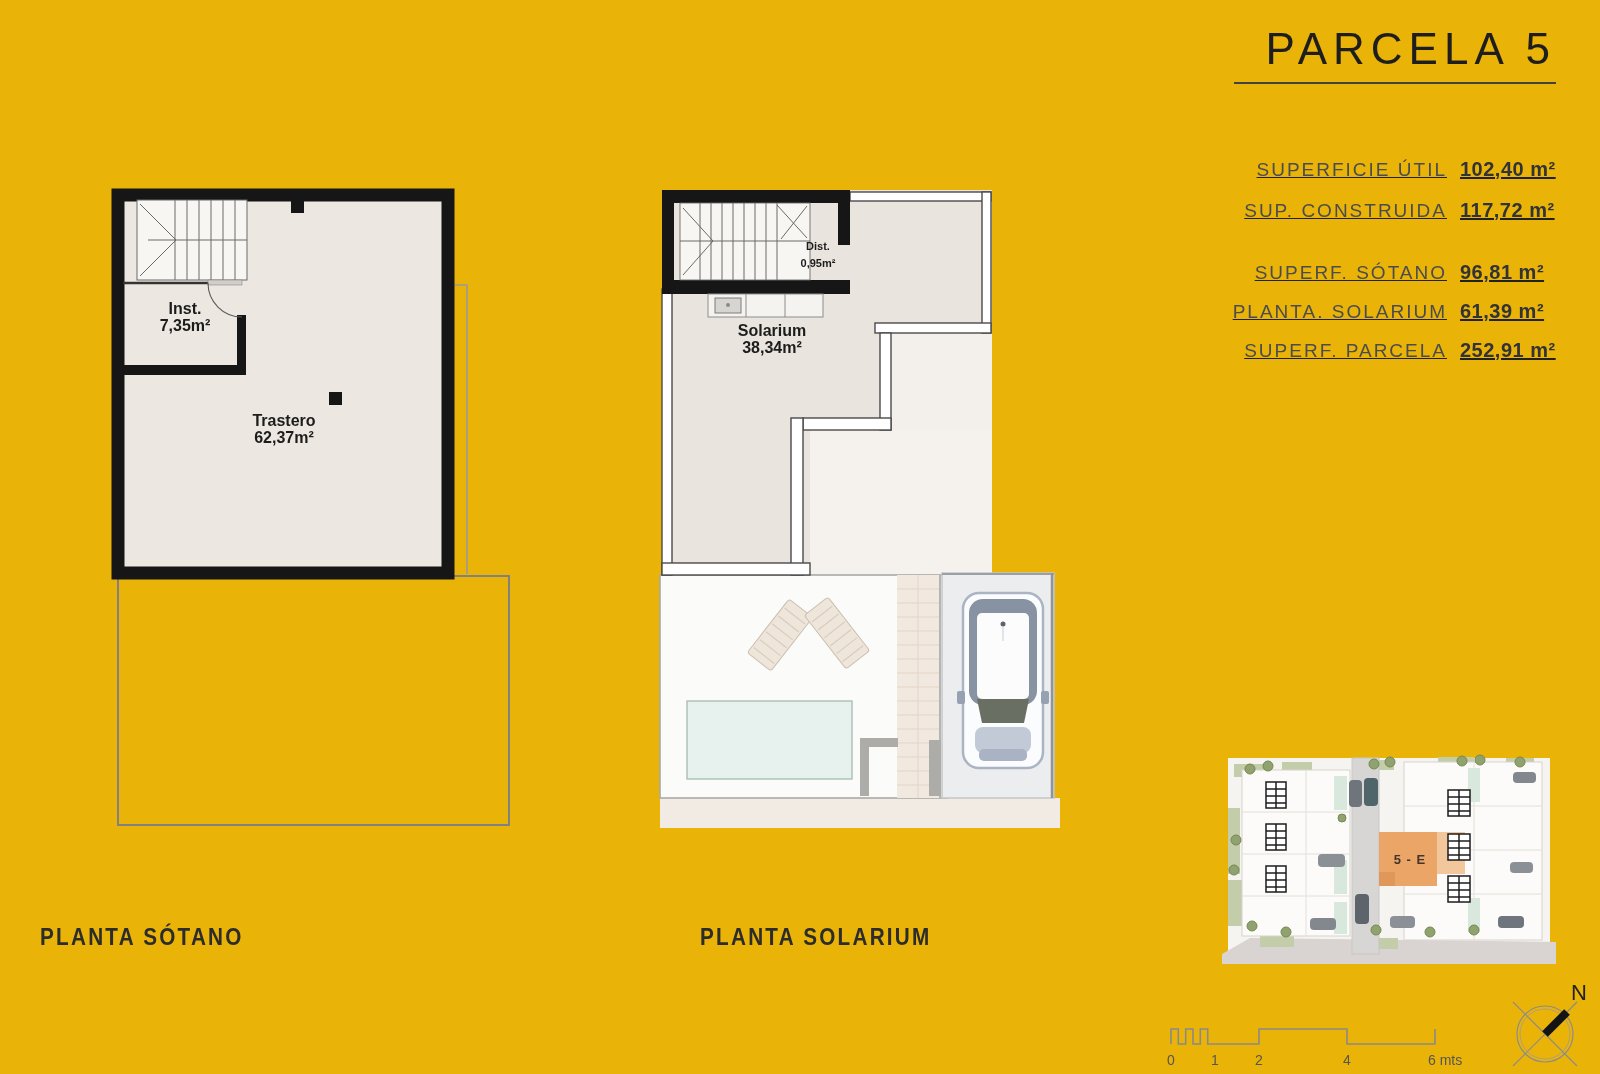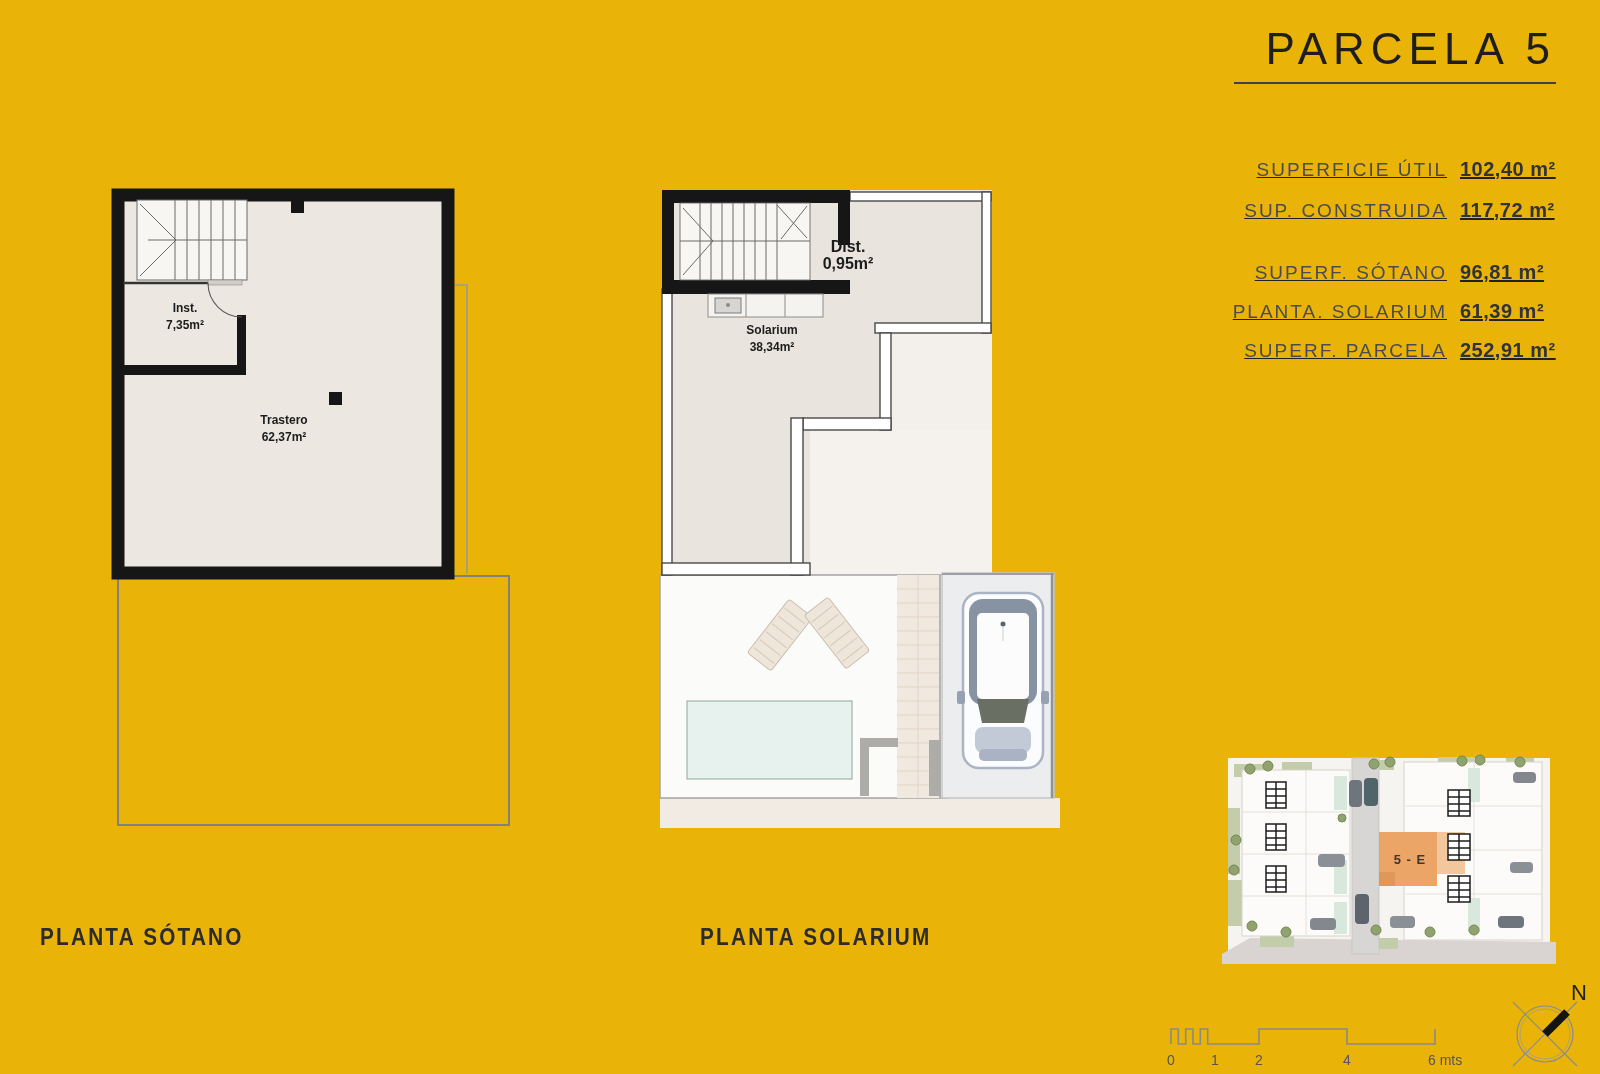--- a/index.html
+++ b/index.html
@@ -18,21 +18,21 @@
   
   .spec-row { position:absolute; right:40px; display:flex; align-items:baseline; white-space:nowrap;text-decoration:underline; }
   .spec-label { font-size:19px; letter-spacing:2px; color:#4b4c4f; margin-right:13px; }
   .spec-value { width:100px; text-align:left; font-size:20px; font-weight:bold; color:#313336; letter-spacing:0.5px; }
   
   .plan-caption {
     position:absolute; font-size:23px; font-weight:bold; letter-spacing:2.5px; color:#2c2c2c;
     transform:scale(0.9,1); transform-origin:left center; white-space:nowrap;
   }
   
-  .room-label { position:absolute; text-align:center; font-size:12px; font-weight:bold; color:#1c1c1c; line-height:17px; }
+  .room-label { position:absolute; text-align:center; font-size:16px; font-weight:bold; color:#1c1c1c; line-height:17px; }
   
   .parcel-outline { position:absolute; left:117px; top:575px; width:393px; height:251px; border:2px solid #818181; }
   svg { position:absolute; display:block; }
   .svg-text { font-family:"Liberation Sans", sans-serif; }
 </style>
 </head>
 <body>
 
 <div class="canvas">
 
@@ -235,21 +235,21 @@
 
     <g>
       <rect x="53" y="109" width="115" height="23" fill="#f4f3f0" stroke="#8d8d8d" stroke-width="1"></rect>
       <line x1="91" y1="109" x2="91" y2="132" stroke="#8d8d8d" stroke-width="1"></line>
       <line x1="130" y1="109" x2="130" y2="132" stroke="#8d8d8d" stroke-width="1"></line>
       <rect x="60" y="113" width="26" height="15" fill="#d7d5d1" stroke="#7c7c7c" stroke-width="1"></rect>
       <circle cx="73" cy="120" r="2" fill="#8a8a8a"></circle>
     </g>
   </svg>
 
-  <div class="room-label" style="left:810px; top:238px; width:76px; font-size:16px">
+  <div class="room-label" style="left:780px; top:238px; width:76px; font-size:11px">
     <div>Dist.</div>
     <div>0,95m²</div>
   </div>
   <div class="room-label" style="left:705px; top:322px; width:134px">
     <div>Solarium</div>
     <div>38,34m²</div>
   </div>
   <div class="plan-caption" style="left:700px; top:924px">PLANTA SOLARIUM</div>
 
   <svg style="left:1222px; top:752px" width="334" height="214" viewBox="0 0 334 214">

